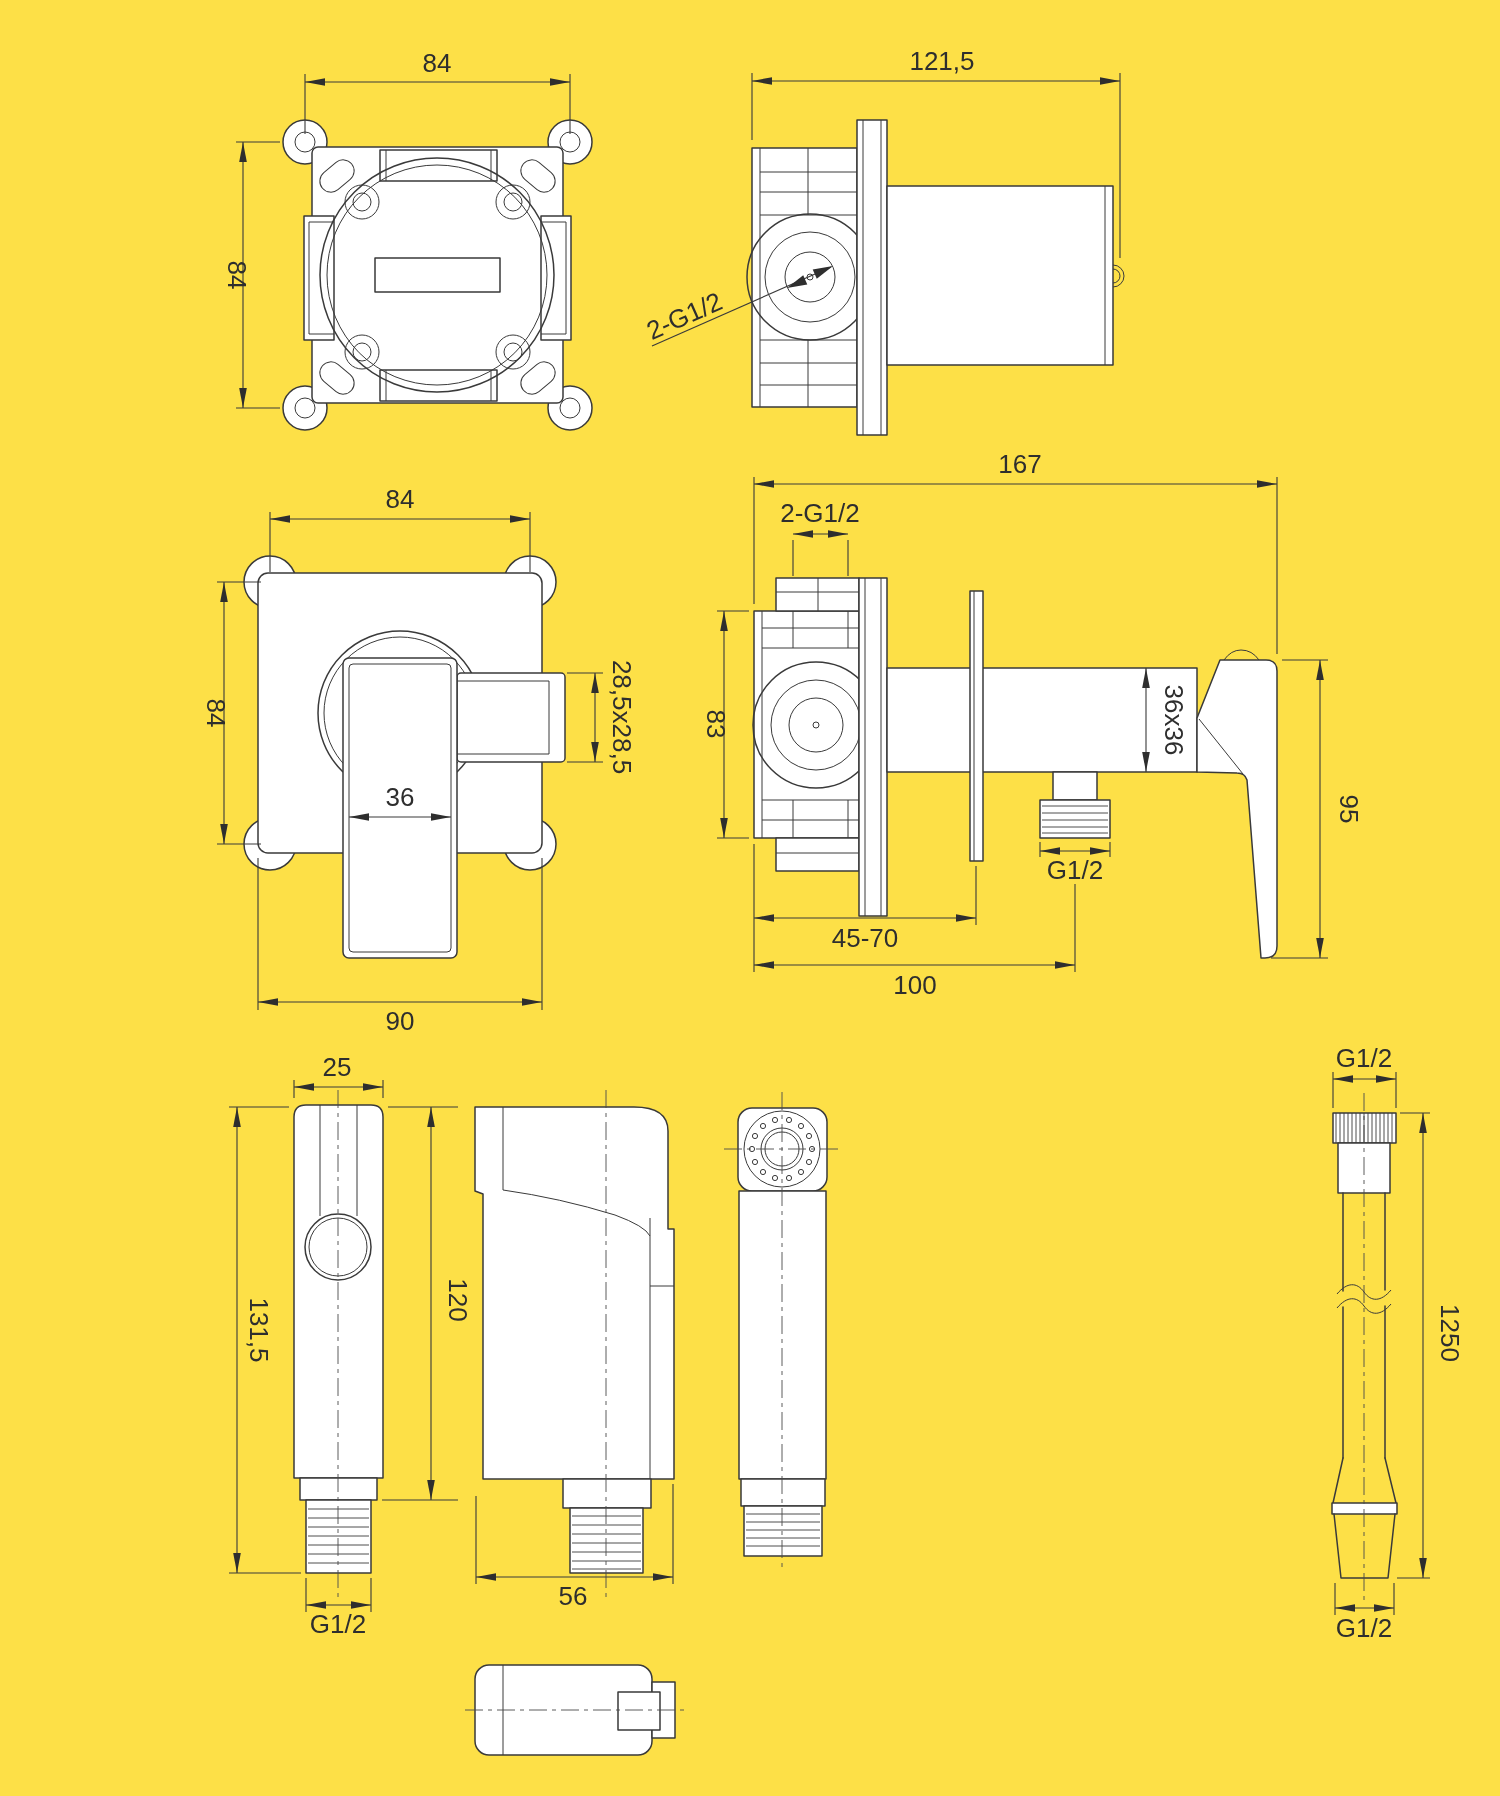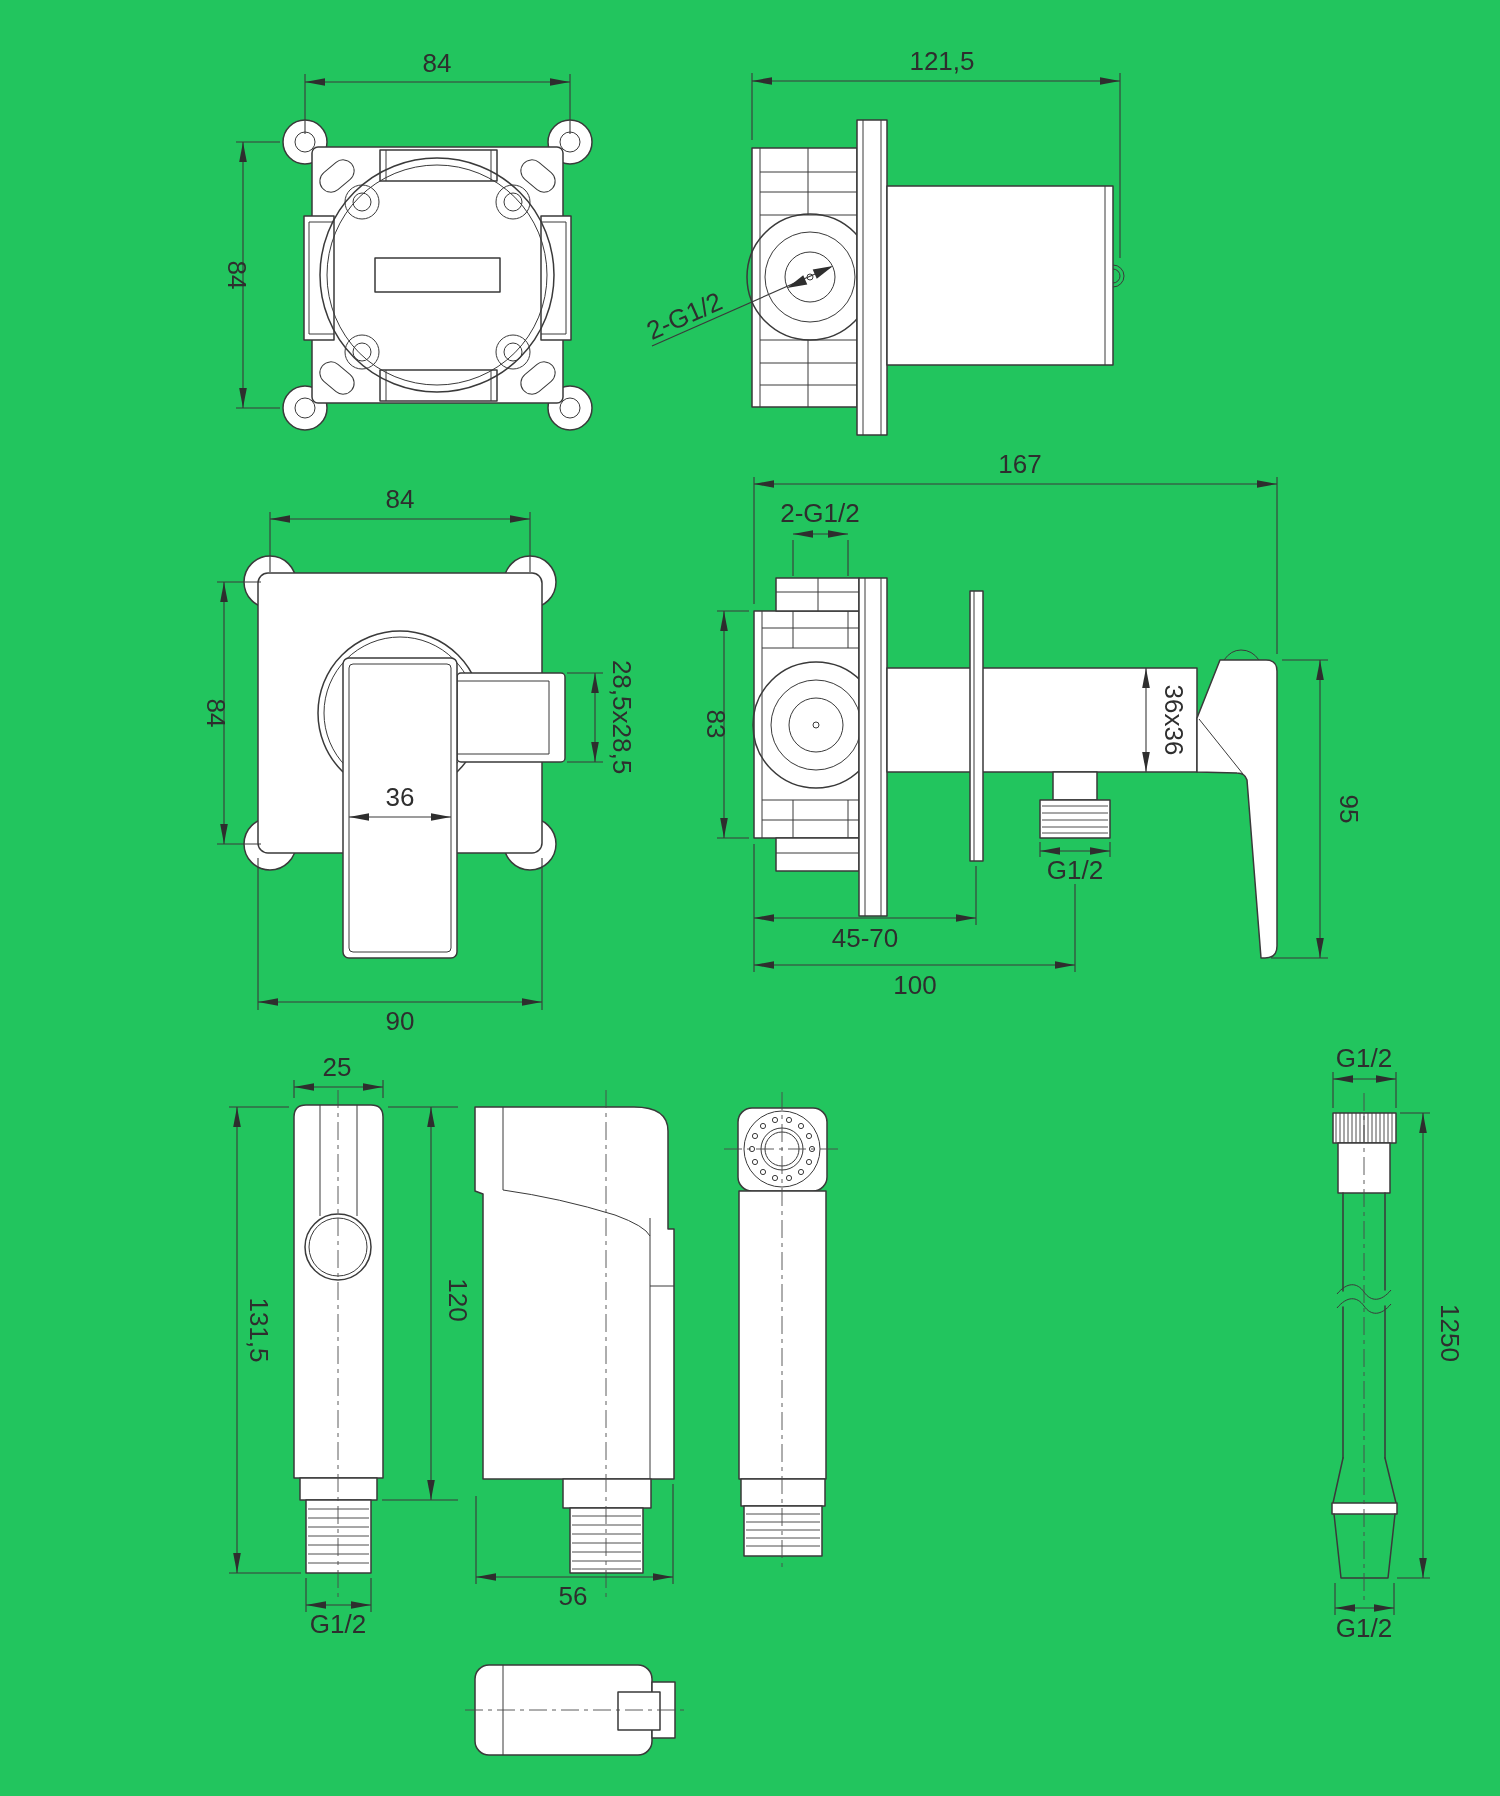--- a/index.html
+++ b/index.html
@@ -1,16 +1,16 @@
 <!DOCTYPE html>
 <html><head>
 <meta charset="utf-8">
 <style>
   html,body{margin:0;padding:0;background:#ffffff;}
-  .page{position:relative;width:1500px;height:1796px;background:#22c55e;overflow:hidden;text-decoration:underline;}
+  .page{position:relative;width:1500px;height:1796px;background:#fde047;overflow:hidden;text-decoration:underline;}
   svg{display:block;}
   .ln{fill:none;stroke:#3a3a3a;stroke-width:1.5;stroke-linejoin:round;stroke-linecap:round;}
   .tn{fill:none;stroke:#3a3a3a;stroke-width:1;stroke-linejoin:round;}
   .fw{fill:#ffffff;stroke:#3a3a3a;stroke-width:1.5;stroke-linejoin:round;}
   .dim{fill:none;stroke:#3a3a3a;stroke-width:1.1;}
   .cl{fill:none;stroke:#4a4a4a;stroke-width:0.9;stroke-dasharray:18 5 4 5;}
   .hatch{fill:none;stroke:#3a3a3a;stroke-width:0.9;}
   text.d{font-family:"Liberation Sans",sans-serif;font-size:26px;fill:#2e2e2e;text-anchor:middle;}
 </style>
 </head>

